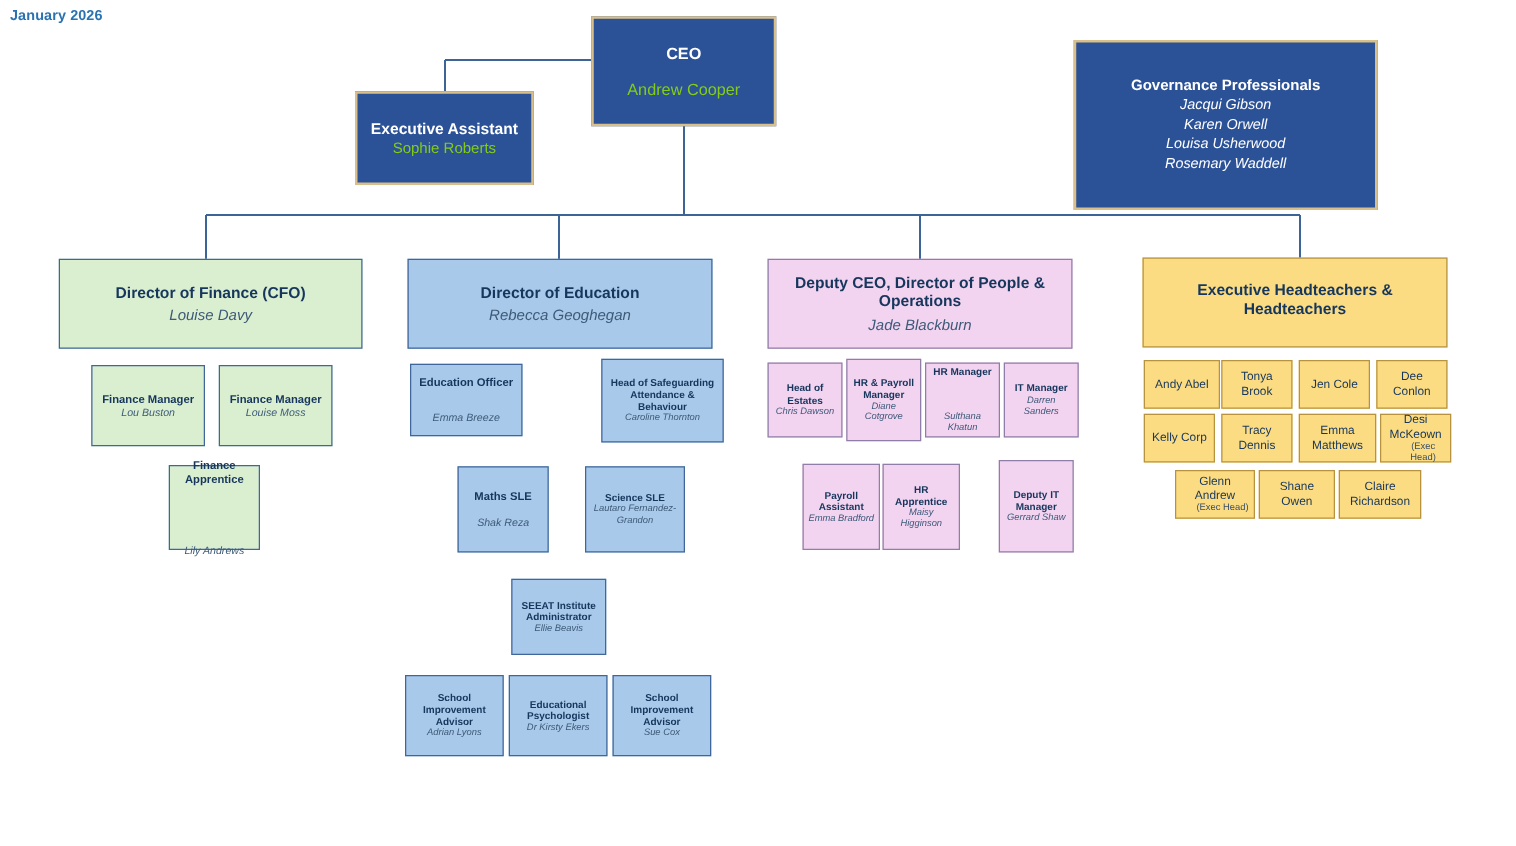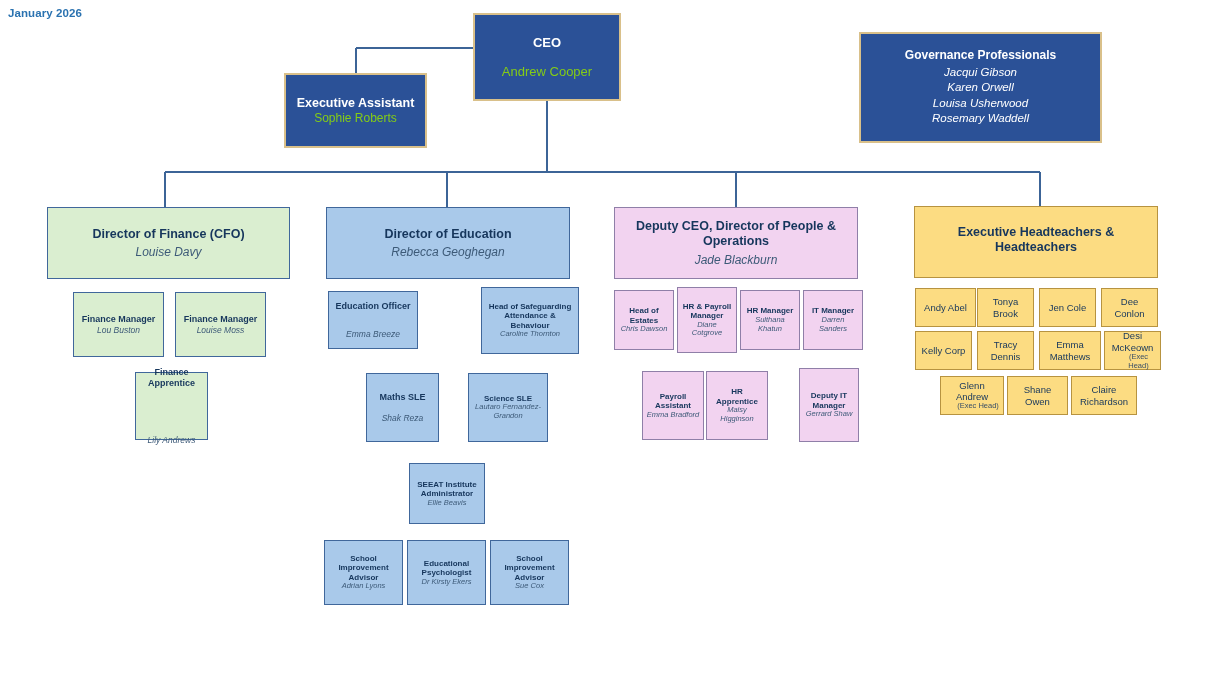--- a/index.html
+++ b/index.html
@@ -144,21 +144,21 @@
   <div class="box navy ceo" style="left:473px; top:13px; width:148px; height:88px;">
     <div class="role">CEO</div>
     <div class="person">Andrew Cooper</div>
   </div>
 
   <div class="box navy ea" style="left:284px; top:73px; width:143px; height:75px;">
     <div class="role">Executive Assistant</div>
     <div class="person">Sophie Roberts</div>
   </div>
 
-  <div class="box navy gov" style="left:859px; top:32px; width:243px; height:111px;">
+  <div class="box navy gov" style="left:859px; top:32px; width:243px; height:136px;">
     <div class="role">Governance Professionals</div>
     <div class="person">Jacqui Gibson</div>
     <div class="person">Karen Orwell</div>
     <div class="person">Louisa Usherwood</div>
     <div class="person">Rosemary Waddell</div>
   </div>
 
   <div class="box green dir" style="left:47px; top:207px; width:243px; height:72px;">
     <div class="role">Director of Finance (CFO)</div>
     <div class="person">Louise Davy</div>
@@ -232,21 +232,21 @@
   <div class="box pink leaf leaf-sm" style="left:614px; top:290px; width:60px; height:60px;">
     <div class="role">Head of Estates</div>
     <div class="person">Chris Dawson</div>
   </div>
 
   <div class="box pink leaf leaf-sm" style="left:677px; top:287px; width:60px; height:66px;">
     <div class="role">HR &amp; Payroll Manager</div>
     <div class="person">Diane Cotgrove</div>
   </div>
 
-  <div class="box pink leaf leaf-sm" style="left:740px; top:290px; width:60px; height:60px;">
+  <div class="box pink leaf leaf-sm" style="left:740px; top:290px; width:60px; height:60px;justify-content:space-between;">
     <div class="role">HR Manager</div>
     <div class="person">Sulthana Khatun</div>
   </div>
 
   <div class="box pink leaf leaf-sm" style="left:803px; top:290px; width:60px; height:60px;">
     <div class="role">IT Manager</div>
     <div class="person">Darren Sanders</div>
   </div>
 
   <div class="box pink leaf leaf-sm" style="left:642px; top:371px; width:62px; height:69px;">

